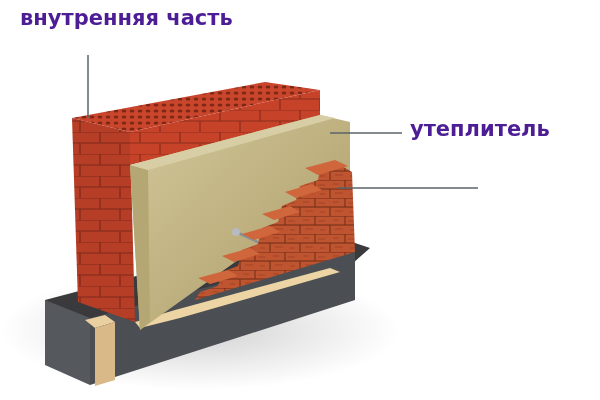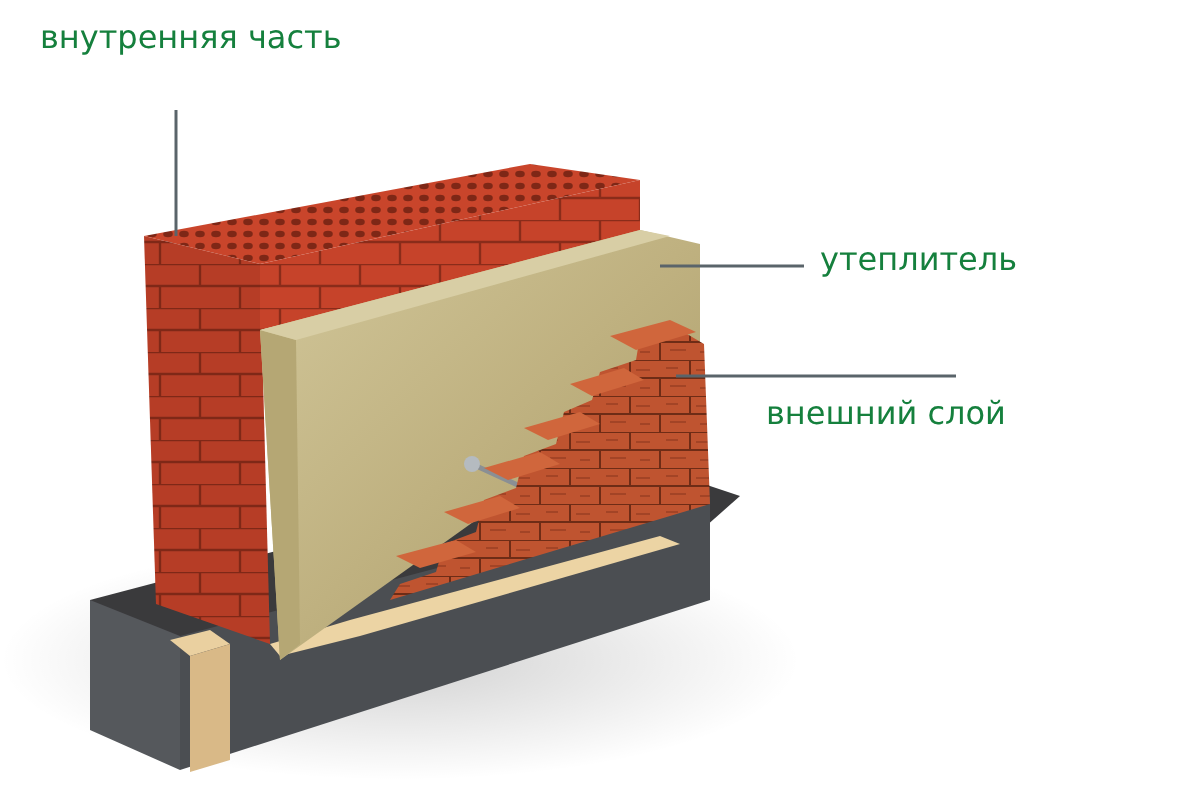--- a/index.html
+++ b/index.html
@@ -1,18 +1,18 @@
 <!DOCTYPE html>
 <html><head>
 <meta charset="utf-8">
 <style>
   html, body { margin: 0; padding: 0; }
   body { width: 600px; height: 400px; background: #ffffff; position: relative; overflow: hidden;
          font-family: "DejaVu Sans", "Liberation Sans", sans-serif; }
-  .label { position: absolute; color: #15803d; font-size: 16px; line-height: 21px; white-space: nowrap; }
+  .label { position: absolute; color: #4c1d95; font-size: 21px; line-height: 21px; white-space: nowrap; font-weight: bold; }
   #lbl-inner { left: 20px; top: 8px; }
   #lbl-inner .l2 { display: block; padding-left: 6px; }
   #lbl-insul { left: 410px; top: 119px; text-align: right; }
   #lbl-outer { left: 383px; top: 196px; }
   svg.scene { position: absolute; left: 0; top: 0; }
 </style>
 </head>
 <body>
 
 <svg class="scene" width="600" height="400" viewBox="0 0 600 400">
@@ -88,14 +88,13 @@
   <line x1="338" y1="188" x2="478" y2="188" stroke="#5a646a" stroke-width="1.5"></line>
 </svg>
 
 <div class="label" id="lbl-inner">
   <span>внутренняя часть</span>
 </div>
 
 <div class="label" id="lbl-insul">утеплитель</div>
 
 <div class="label" id="lbl-outer">
-  <div>внешний слой</div>
 </div>
 
 </body></html>

